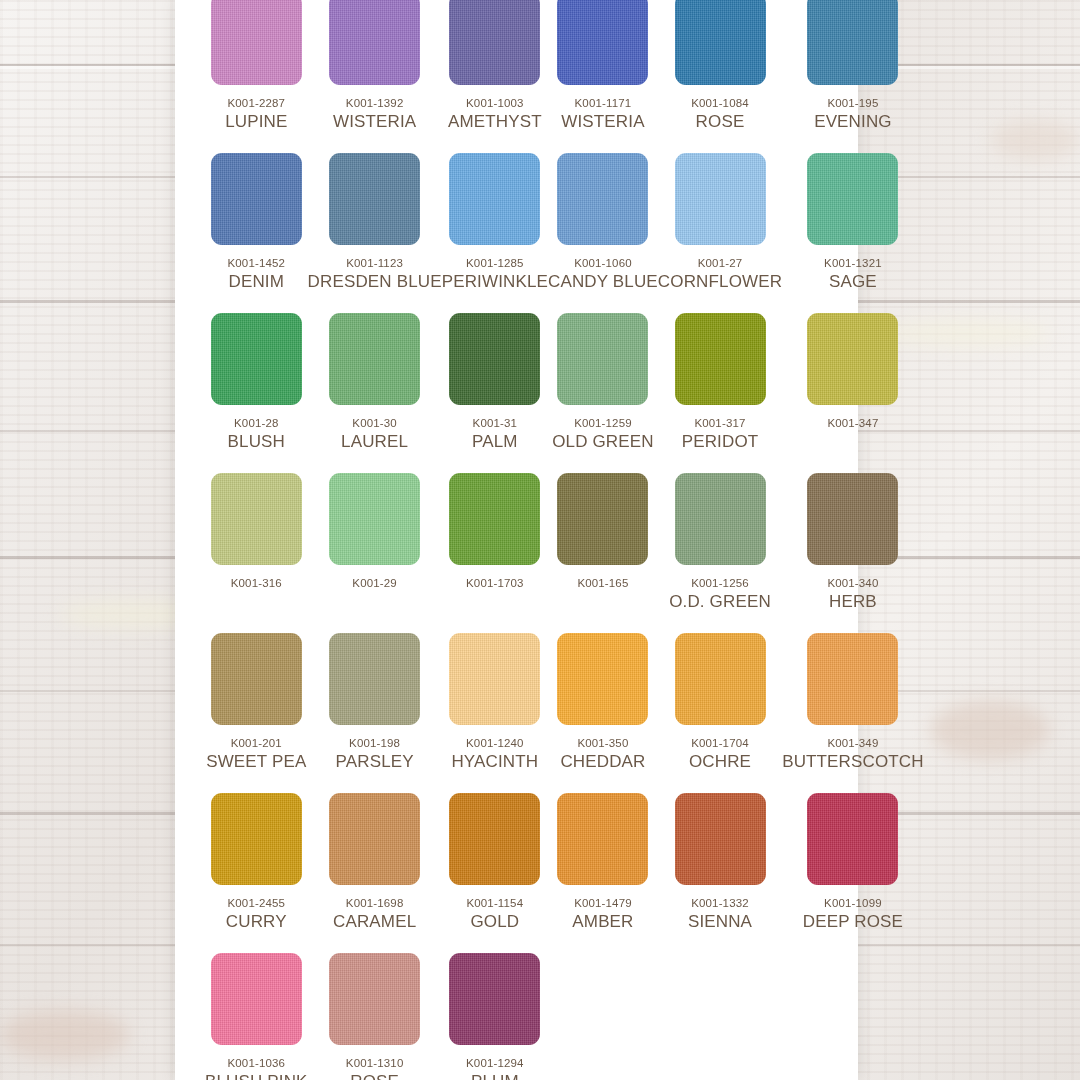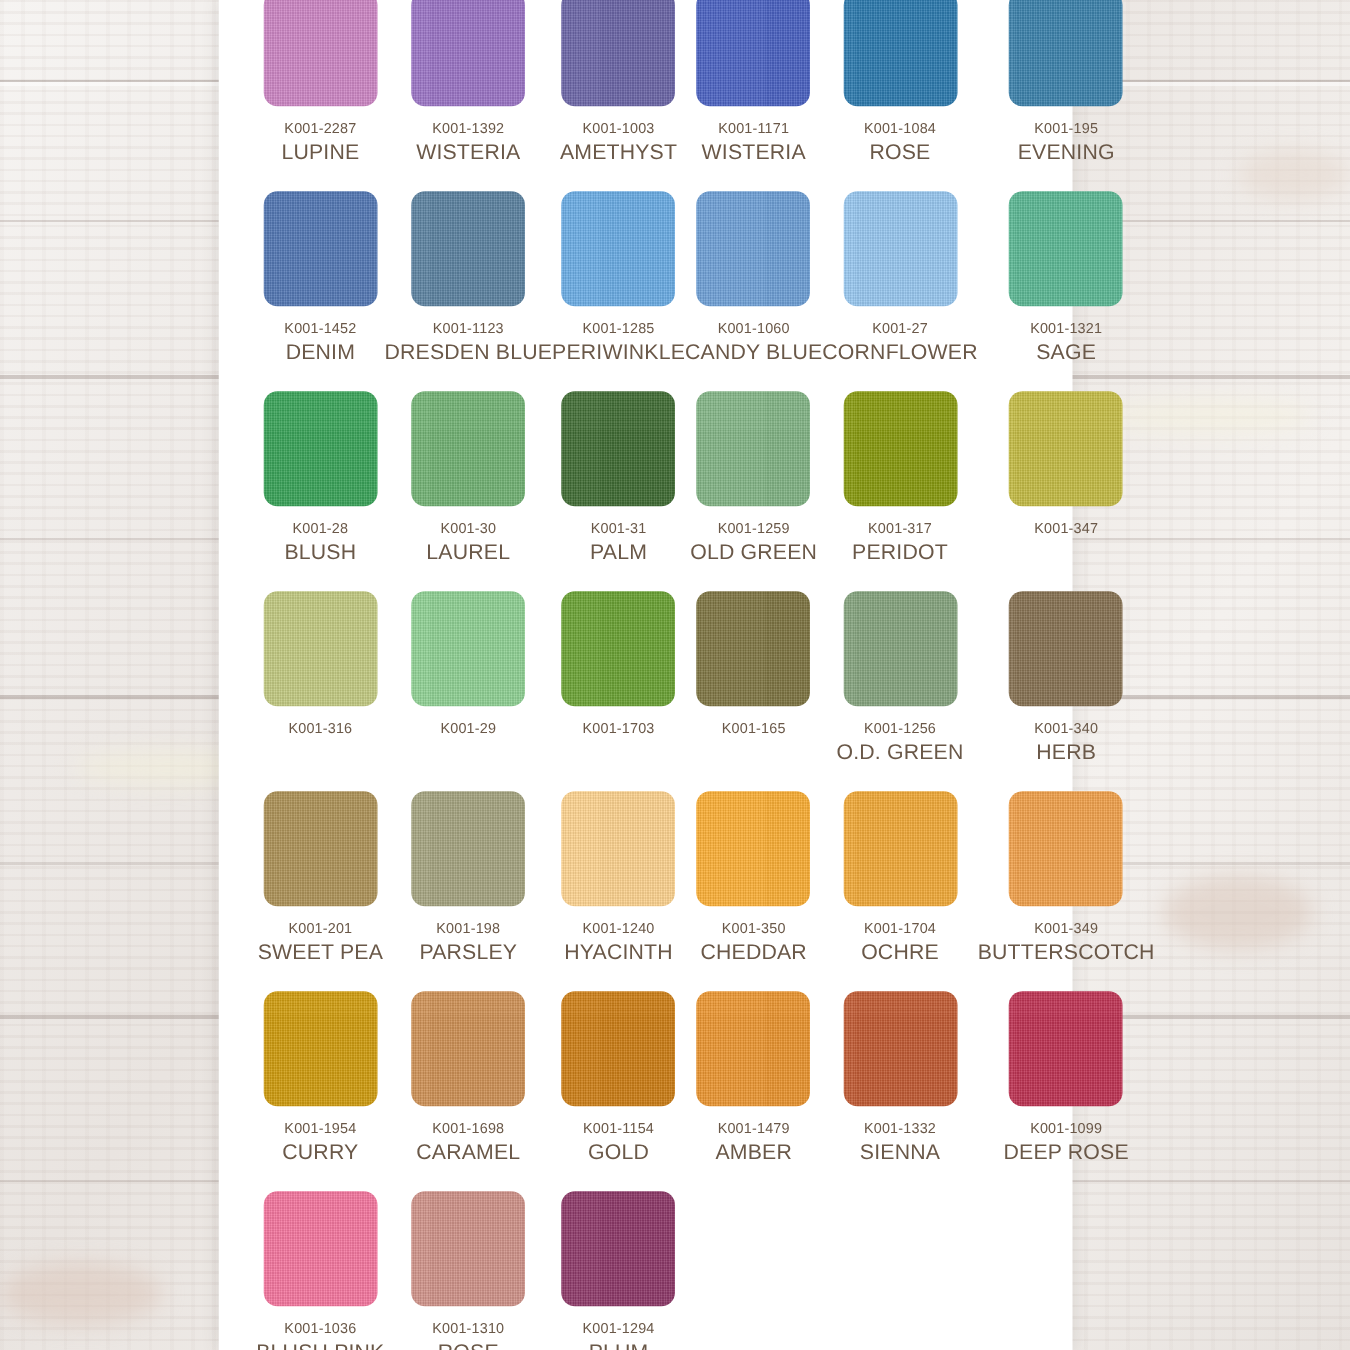--- a/index.html
+++ b/index.html
@@ -286,21 +286,21 @@
         <div class="swatch-code">K001-1704</div>
         <div class="swatch-name">OCHRE</div>
       </div>
       <div class="swatch-cell">
         <div class="swatch-chip" style="background-color: rgb(240, 161, 76);"></div>
         <div class="swatch-code">K001-349</div>
         <div class="swatch-name">BUTTERSCOTCH</div>
       </div>
       <div class="swatch-cell">
         <div class="swatch-chip" style="background-color: rgb(207, 156, 16);"></div>
-        <div class="swatch-code">K001-1954</div>
+        <div class="swatch-code">K001-2455</div>
         <div class="swatch-name">CURRY</div>
       </div>
       <div class="swatch-cell">
         <div class="swatch-chip" style="background-color: rgb(205, 144, 85);"></div>
         <div class="swatch-code">K001-1698</div>
         <div class="swatch-name">CARAMEL</div>
       </div>
       <div class="swatch-cell">
         <div class="swatch-chip" style="background-color: rgb(203, 125, 22);"></div>
         <div class="swatch-code">K001-1154</div>

